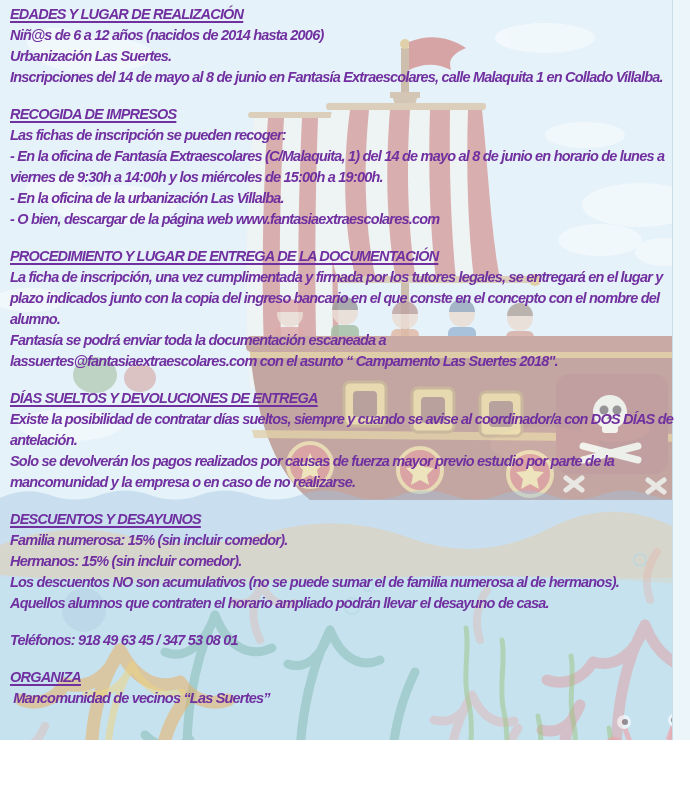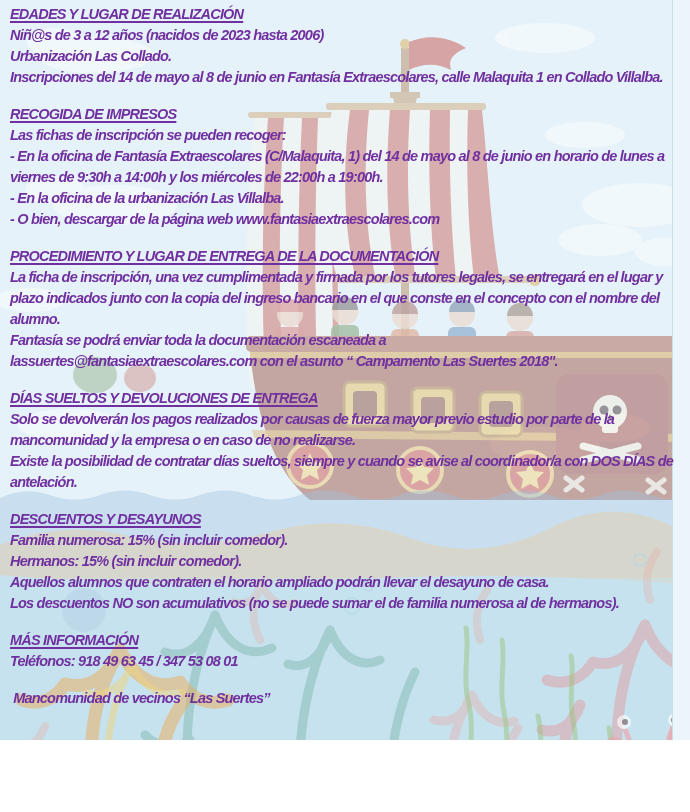--- a/index.html
+++ b/index.html
@@ -216,57 +216,57 @@
 
       <rect x="673" y="0" width="17" height="812" fill="#ecf6fa"></rect>
       <line x1="672.5" y1="0" x2="672.5" y2="812" stroke="#c9dde8" stroke-width="1"></line>
     </svg>
   </div>
 
   <div class="content">
 
     <section>
       <h2>EDADES Y LUGAR DE REALIZACIÓN</h2>
-      <p>Niñ@s de 3 a 12 años (nacidos de 2023 hasta 2006)</p>
-      <p>Urbanización Las Collado.</p>
+      <p>Niñ@s de 6 a 12 años (nacidos de 2014 hasta 2006)</p>
+      <p>Urbanización Las Suertes.</p>
       <p>Inscripciones del 14 de mayo al 8 de junio en Fantasía Extraescolares, calle Malaquita 1 en Collado Villalba.</p>
     </section>
 
     <section>
       <h2>RECOGIDA DE IMPRESOS</h2>
       <p>Las fichas de inscripción se pueden recoger:</p>
-      <p>- En la oficina de Fantasía Extraescolares (C/Malaquita, 1) del 14 de mayo al 8 de junio en horario de lunes a viernes de 9:30h a 14:00h y los miércoles de 22:00h a 19:00h.</p>
+      <p>- En la oficina de Fantasía Extraescolares (C/Malaquita, 1) del 14 de mayo al 8 de junio en horario de lunes a viernes de 9:30h a 14:00h y los miércoles de 15:00h a 19:00h.</p>
       <p>- En la oficina de la urbanización Las Villalba.</p>
       <p>- O bien, descargar de la página web www.fantasiaextraescolares.com</p>
     </section>
 
     <section>
       <h2>PROCEDIMIENTO Y LUGAR DE ENTREGA DE LA DOCUMENTACIÓN</h2>
       <p>La ficha de inscripción, una vez cumplimentada y firmada por los tutores legales, se entregará en el lugar y plazo indicados junto con la copia del ingreso bancario en el que conste en el concepto con el nombre del alumno.</p>
       <p>Fantasía se podrá enviar toda la documentación escaneada a</p>
       <p>lassuertes@fantasiaextraescolares.com con el asunto “ Campamento Las Suertes 2018".</p>
     </section>
 
     <section>
       <h2>DÍAS SUELTOS Y DEVOLUCIONES DE ENTREGA</h2>
+      <p>Existe la posibilidad de contratar días sueltos, siempre y cuando se avise al coordinador/a con DOS DÍAS de antelación.</p>
       <p>Solo se devolverán los pagos realizados por causas de fuerza mayor previo estudio por parte de la mancomunidad y la empresa o en caso de no realizarse.</p>
-      <p>Existe la posibilidad de contratar días sueltos, siempre y cuando se avise al coordinador/a con DOS DÍAS de antelación.</p>
     </section>
 
     <section>
       <h2>DESCUENTOS Y DESAYUNOS</h2>
       <p>Familia numerosa: 15% (sin incluir comedor).</p>
       <p>Hermanos: 15% (sin incluir comedor).</p>
+      <p>Los descuentos NO son acumulativos (no se puede sumar el de familia numerosa al de hermanos).</p>
       <p>Aquellos alumnos que contraten el horario ampliado podrán llevar el desayuno de casa.</p>
-      <p>Los descuentos NO son acumulativos (no se puede sumar el de familia numerosa al de hermanos).</p>
-    </section>
-
-    <section>
-      <h2>MÁS INFORMACIÓN</h2>
+    </section>
+
+    <section>
       <p>Teléfonos: 918 49 63 45 / 347 53 08 01</p>
     </section>
 
     <section>
+      <h2>ORGANIZA</h2>
       <p> Mancomunidad de vecinos “Las Suertes”</p>
     </section>
 
   </div>
 </div>
 
 </body></html>

